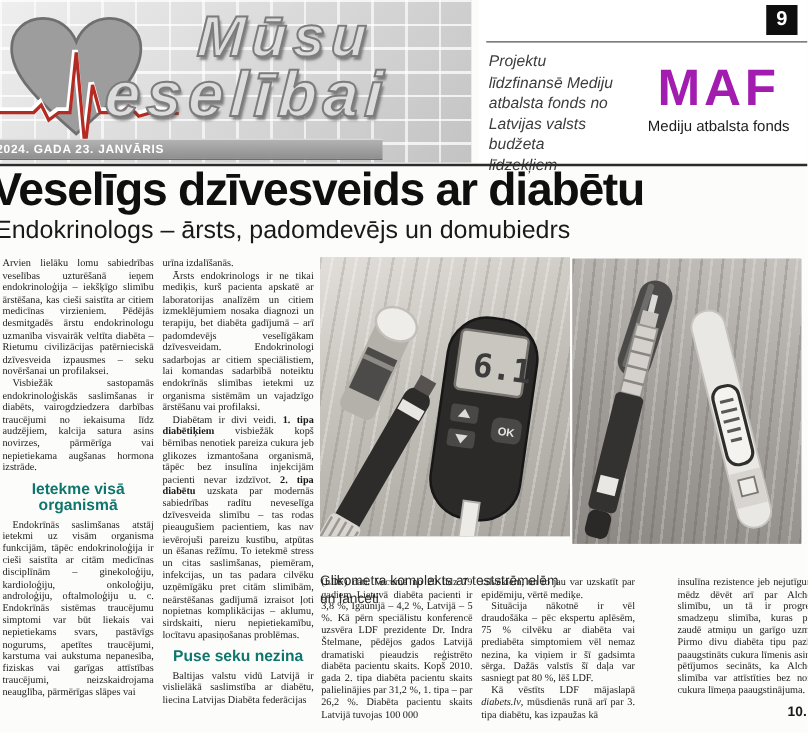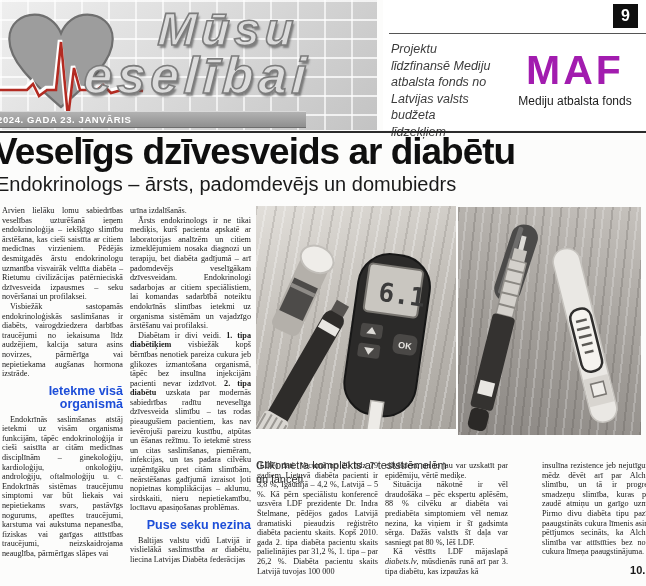--- a/index.html
+++ b/index.html
@@ -35,21 +35,21 @@
   #toprule{position:absolute;left:0;top:131px;width:646px;border-top:2px solid #2b2b2b;}
   
   #headline{position:absolute;left:-7px;top:133px;width:600px;
     font:bold 37px/1.05 "Liberation Sans",sans-serif;letter-spacing:-1px;color:#0f0f0f;white-space:nowrap;}
   #subheadline{position:absolute;left:-4px;top:173px;width:600px;
     font:20px/1.1 "Liberation Sans",sans-serif;color:#1a1a1a;white-space:nowrap;}
   
   .col{position:absolute;font-size:8.2px;line-height:9.6px;text-align:justify;color:#191919;}
   .col p{margin:0;}
   .col p.ind{text-indent:8px;}
-  .colhead{font:bold 12.5px/1.08 "Liberation Sans",sans-serif;margin:6px 0 3px;text-align:right;color:#1d4ed8;}
+  .colhead{font:bold 12.5px/1.08 "Liberation Sans",sans-serif;margin:6px 0 3px;text-align:center;color:#0f766e;}
   .b{font-weight:bold;}
   .i{font-style:italic;}
   #col1{left:2px;top:206px;width:121px;}
   #col2{left:130px;top:206px;width:121px;}
   #col3{left:257px;top:461px;width:121px;}
   #col4{left:385px;top:461px;width:123px;}
   #col5{left:542px;top:461px;width:126px;}
   .cont{font:bold 11px "Liberation Sans",sans-serif;text-align:right;margin-top:7px;}
   
   .photo{position:absolute;overflow:hidden;}
@@ -175,21 +175,21 @@
       </g>
     </svg>
   </div>
 
   <div id="col3" class="col">
     <p>(LDF) dati. Vecumā no 20 līdz 79 gadiem Lietuvā diabēta pacienti ir 3,8 %, Igaunijā – 4,2 %, Latvijā – 5 %. Kā pērn speciālistu konferencē uzsvēra LDF prezidente Dr. Indra Štelmane, pēdējos gados Latvijā dramatiski pieaudzis reģistrēto diabēta pacientu skaits. Kopš 2010. gada 2. tipa diabēta pacientu skaits palielinājies par 31,2 %, 1. tipa – par 26,2 %. Diabēta pacientu skaits Latvijā tuvojas 100 000</p>
   </div>
 
   <div id="col4" class="col">
     <p>cilvēkiem, un to jau var uzskatīt par epidēmiju, vērtē mediķe.</p>
-    <p class="ind">Situācija nākotnē ir vēl draudošāka – pēc ekspertu aplēsēm, 88 % cilvēku ar diabēta vai prediabēta simptomiem vēl nemaz nezina, ka viņiem ir šī gadsimta sērga. Dažās valstīs šī daļa var sasniegt pat 80 %, lēš LDF.</p>
+    <p class="ind">Situācija nākotnē ir vēl draudošāka – pēc ekspertu aplēsēm, 75 % cilvēku ar diabēta vai prediabēta simptomiem vēl nemaz nezina, ka viņiem ir šī gadsimta sērga. Dažās valstīs šī daļa var sasniegt pat 80 %, lēš LDF.</p>
     <p class="ind"><span>Kā vēstīts LDF mājaslapā </span><span class="i">diabets.lv</span><span>, mūsdienās runā arī par 3. tipa diabētu, kas izpaužas kā</span></p>
   </div>
 
   <div id="col5" class="col">
     <p>insulīna rezistence jeb nejutīgums. To mēdz dēvēt arī par Alcheimera slimību, un tā ir progresējoša smadzeņu slimība, kuras pacienti zaudē atmiņu un garīgo uzmanību. Pirmo divu diabēta tipu pazīme ir paaugstināts cukura līmenis asinīs, bet pētījumos secināts, ka Alcheimera slimība var attīstīties bez nozīmīga cukura līmeņa paaugstinājuma.</p>
     <div class="cont">10. lpp.</div>
   </div>
 
 </div>
 

